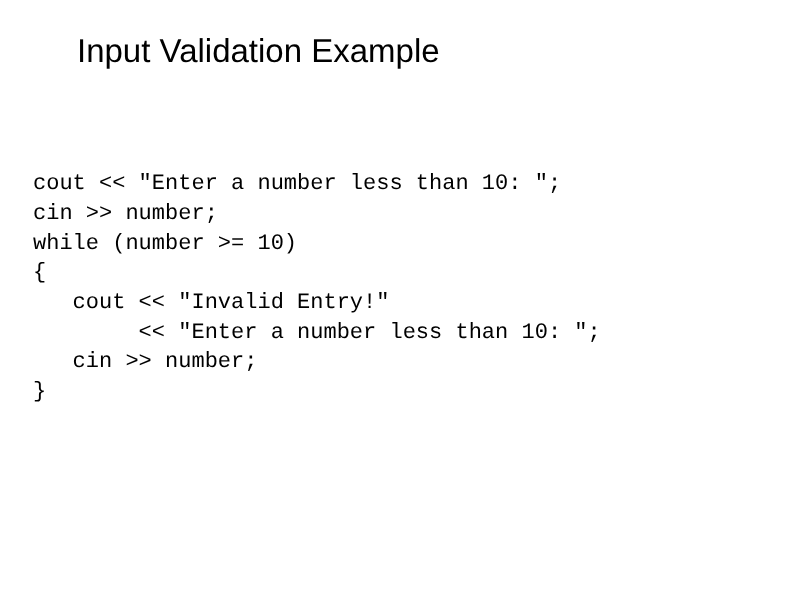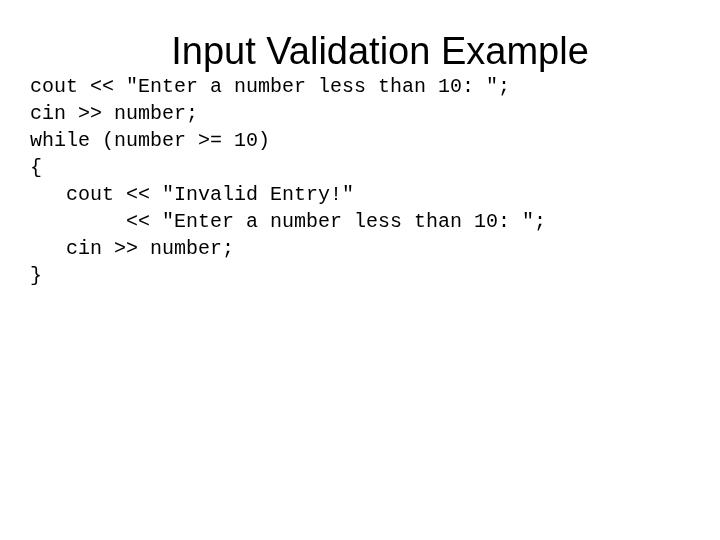--- a/index.html
+++ b/index.html
@@ -13,25 +13,25 @@
       background: #ffffff;
       font-family: Arial, Helvetica, sans-serif;
       overflow: hidden;
     }
     .slide {
       width: 100%;
       height: 100%;
       padding: 20px 30px;
     }
     .title {
-      font-size: 38px;
+      font-size: 30px;
       font-weight: normal;
       color: #000000;
-      text-align: center;
       margin-top: 10px;
+      margin-bottom: 90px;
       padding-left: 40px;
     }
     .code-block {
       font-family: "Courier New", Courier, monospace;
       font-size: 20px;
       color: #000000;
       line-height: 1.35;
       white-space: pre;
     }
   </style>

